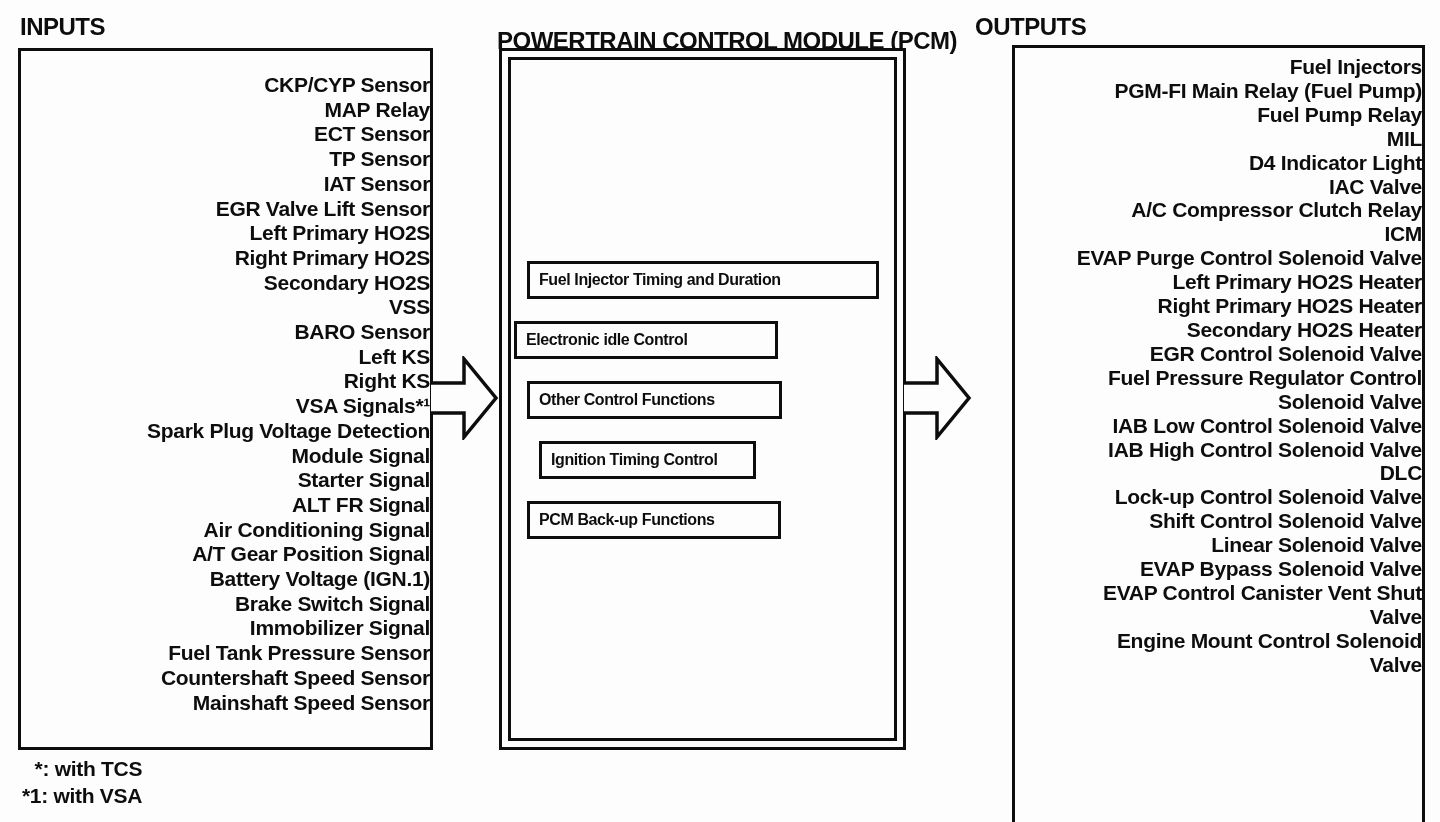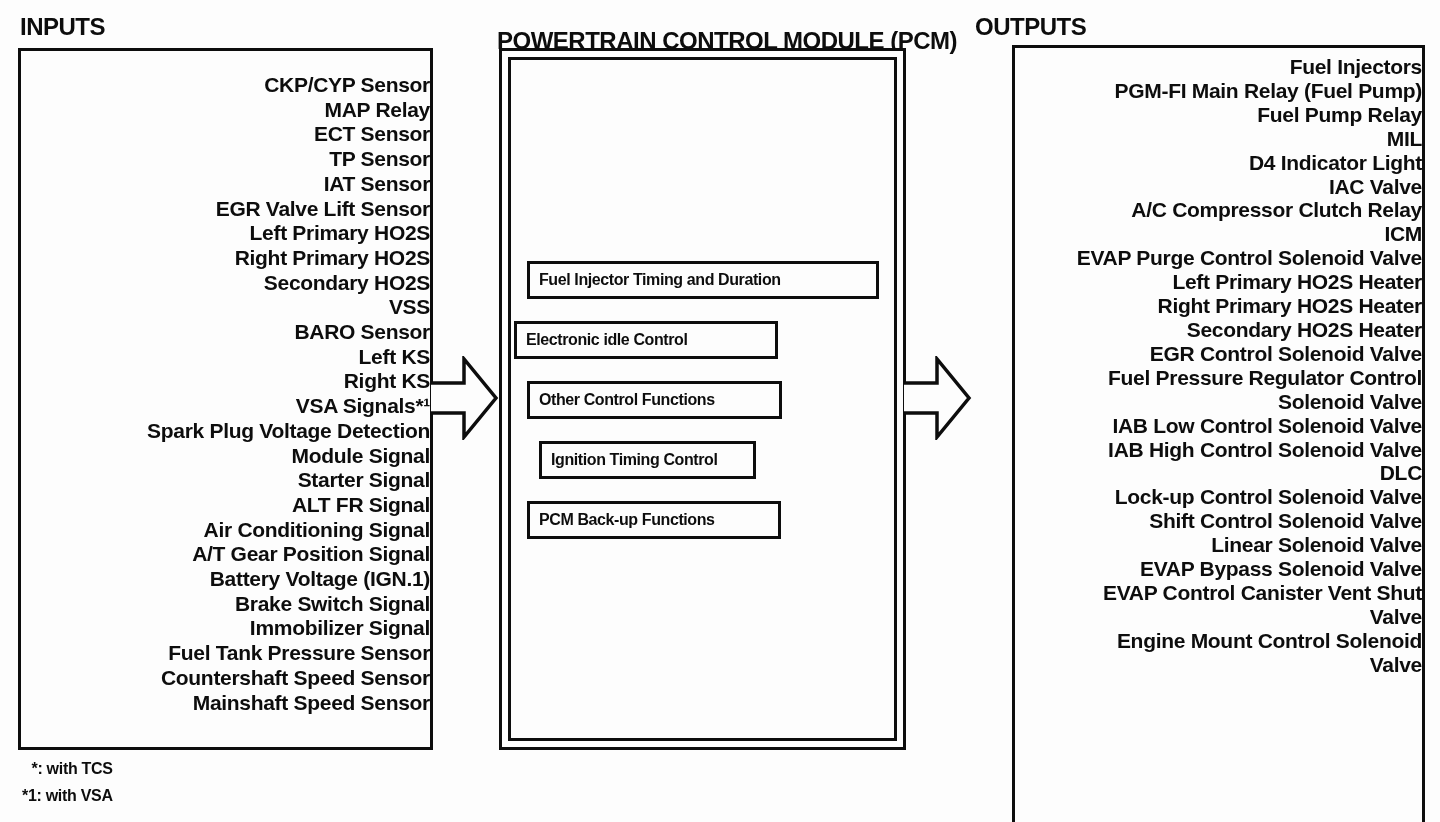--- a/index.html
+++ b/index.html
@@ -68,21 +68,21 @@
     position: absolute;
     width: 68px;
     height: 84px;
   }
   .footnotes {
     position: absolute;
     left: 22px;
     top: 756px;
   }
   .footnote-line {
-    font-size: 16px;
+    font-size: 21px;
     font-weight: bold;
     line-height: 26.5px;
     letter-spacing: -0.3px;
     white-space: pre;
   }
 </style>
 </head>
 <body>
 
 <div class="page">

